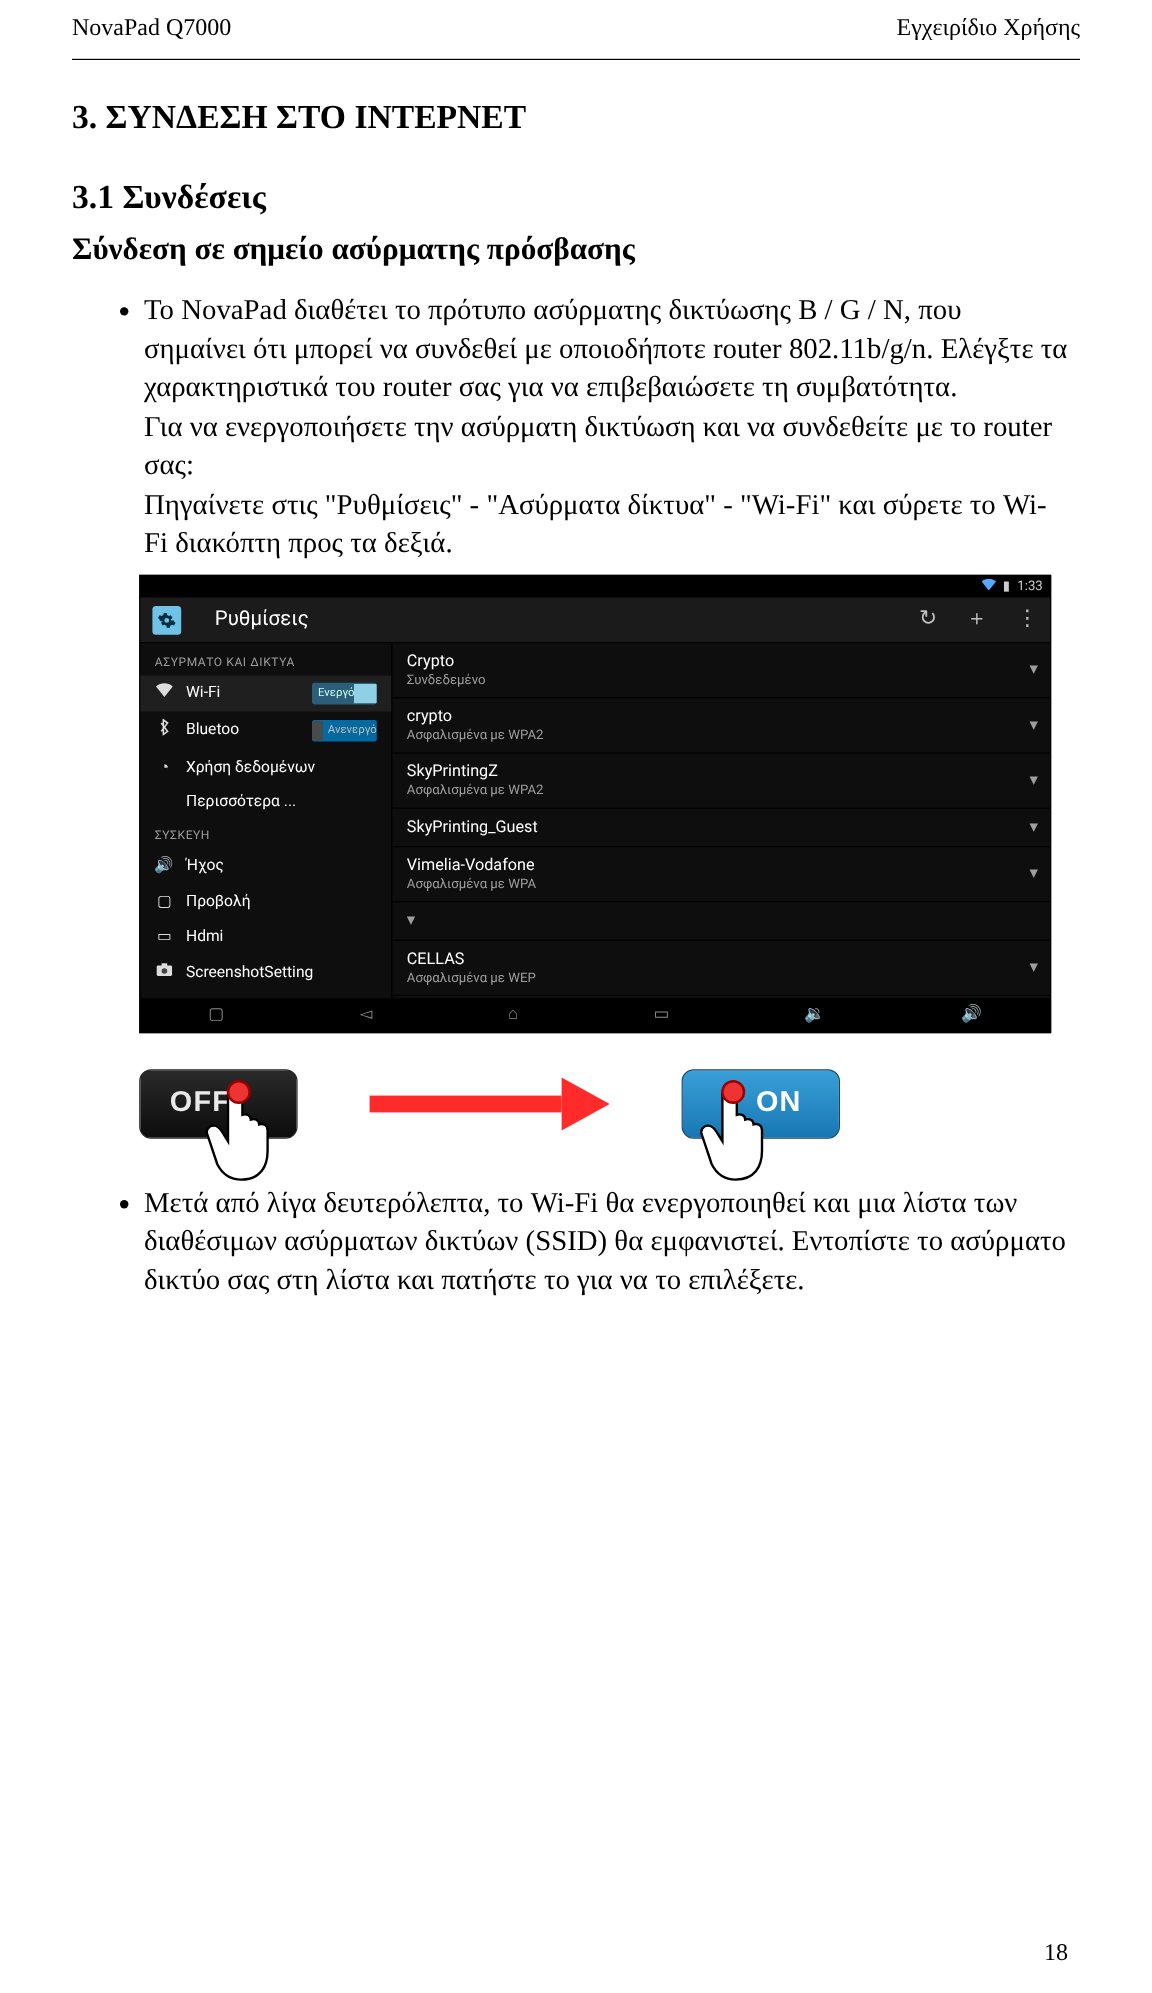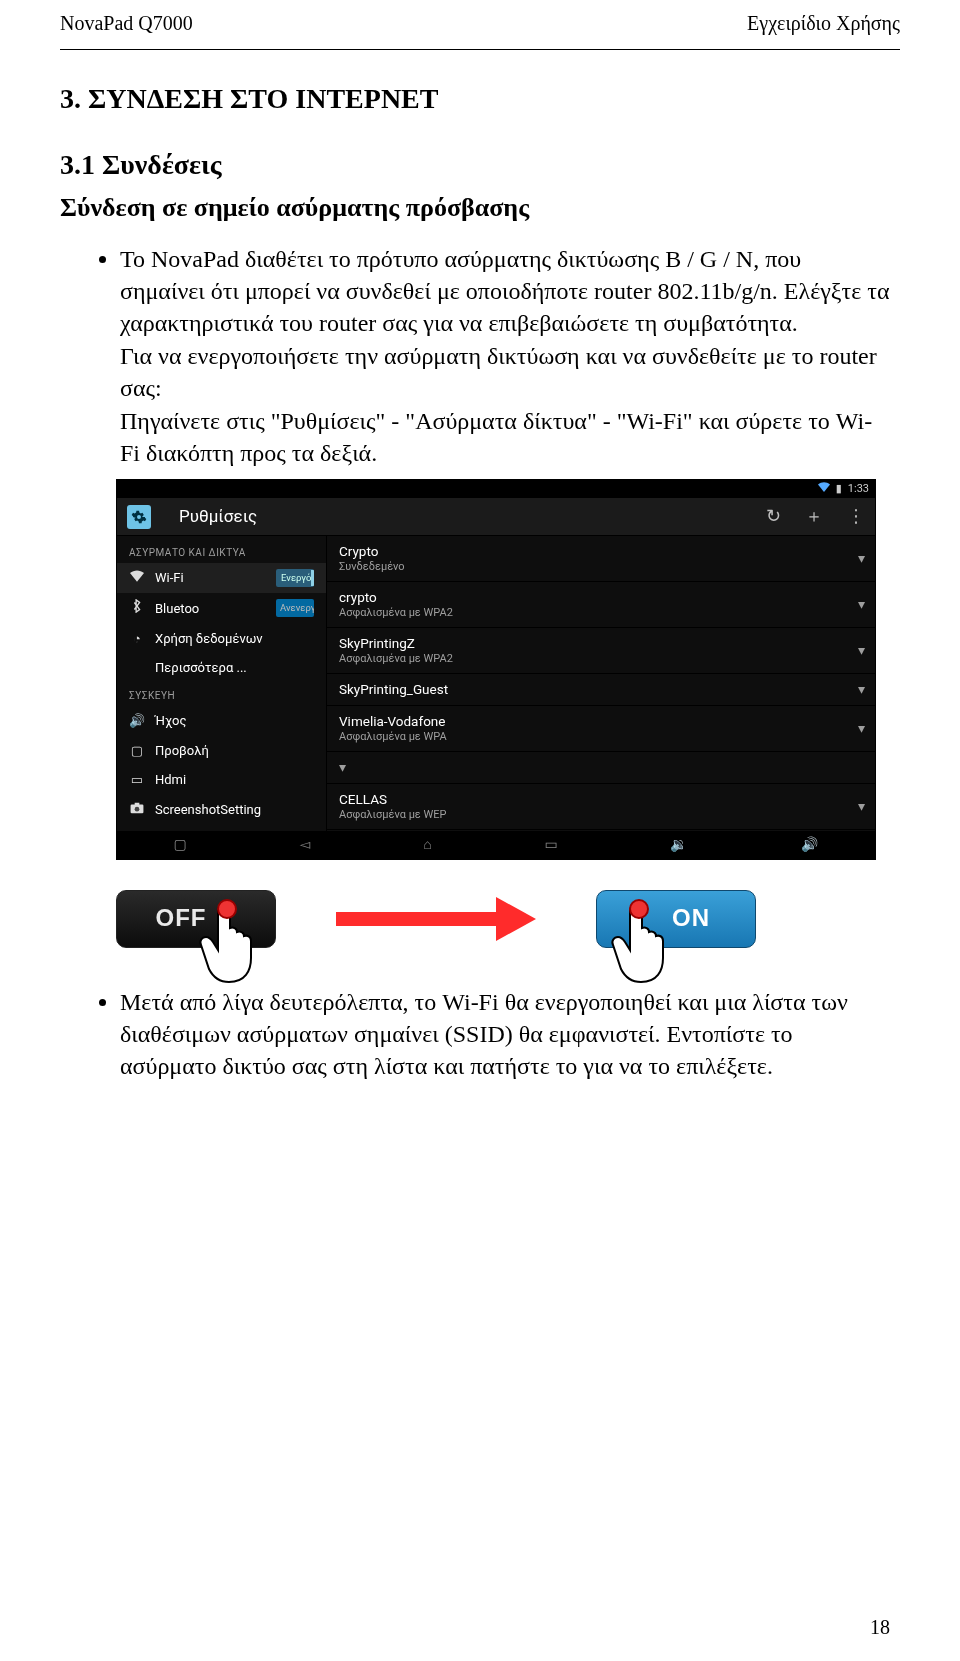--- a/index.html
+++ b/index.html
@@ -56,21 +56,21 @@
     width:24px;height:24px;background:#6ec3e6;border-radius:3px;
     display:inline-flex;align-items:center;justify-content:center;color:#003040;font-size:15px;
   }
   .titlebar .actions { display:flex; gap:24px; color:#bfbfbf; font-size:18px; }
   .body2 { display:flex; }
   .sidebar { width:210px; padding:4px 0 6px 0; border-right:1px solid #000; }
   .side-head { color:#9e9e9e; font-size:10px; padding:6px 12px 4px 12px; letter-spacing:.5px; }
   .side-item { display:flex; align-items:center; gap:10px; padding:6px 12px; color:#fff; font-size:13px; }
   .side-item .ic { width:16px; text-align:center; color:#ddd; }
   .side-item.active { background:#1f1f1f; }
-  .toggle { margin-left:auto; width:38px; height:18px; border-radius:2px;
+  .toggle { margin-left:auto; width:54px; height:18px; border-radius:2px;
     display:inline-flex; align-items:center; overflow:hidden; font-size:9.5px; line-height:18px; }
   .toggle.on  { background:#2a5e7a; }
   .toggle.on  .thumb { width:24px; height:16px; background:#8fd0e6; margin-left:auto; }
   .toggle.on  .lbl { padding-left:5px; color:#cfe; }
   .toggle.off { background:#0369a1; }
   .toggle.off .thumb { width:24px; height:16px; background:#4a4a4a; }
   .toggle.off .lbl { padding-left:4px; color:#bbb; }
   .netlist { flex:1; }
   .net { padding:6px 10px 6px 12px; border-bottom:1px solid #000; display:flex; align-items:center; }
   .net .meta { flex:1; }
@@ -82,21 +82,21 @@
     align-items:center; color:#888; font-size:14px;
   }
 
   
   .toggle-fig {
     display:flex; align-items:center; gap:60px;
     margin: 30px 0 38px 56px;
     font-family: Arial, sans-serif;
   }
   .tbtn {
-    position:relative; width:160px; height:58px; border-radius:10px;
+    position:relative; width:132px; height:58px; border-radius:10px;
     display:flex; align-items:center; justify-content:center;
     font-size:24px; font-weight:bold; letter-spacing:1px;
     border:1px solid #222;
   }
   .tbtn.off {
     color:#e9e9e9;
     background: linear-gradient(#2a2a2a,#0c0c0c);
   }
   .tbtn.off .lbl { margin-right:30px; }
   .tbtn.on {
@@ -326,18 +326,18 @@
         <svg viewBox="0 0 70 90">
           <path fill="#fff" stroke="#000" stroke-width="2" d="M30 8c3 0 5 2 5 5v18c3-1 7 0 7 4 3-1 7 0 7 4 3-1 7 0 7 5v17c0 13-6 24-22 24-10 0-16-5-20-13L6 48c-2-4 1-8 5-8 3 0 5 2 7 5l5 8V13c0-3 3-5 7-5z"></path>
           <circle cx="32" cy="12" r="9" fill="#e33" stroke="#900" stroke-width="2"></circle>
         </svg>
       </span>
     </div>
   </div>
 
   <ul class="bullets">
     <li>
-      <div class="li-body">Μετά από λίγα δευτερόλεπτα, το Wi-Fi θα ενεργοποιηθεί και μια λίστα των διαθέσιμων ασύρματων σημαίνει (SSID) θα εμφανιστεί. Εντοπίστε το ασύρματο δικτύο σας στη λίστα και πατήστε το για να το επιλέξετε.</div>
+      <div class="li-body">Μετά από λίγα δευτερόλεπτα, το Wi-Fi θα ενεργοποιηθεί και μια λίστα των διαθέσιμων ασύρματων δικτύων (SSID) θα εμφανιστεί. Εντοπίστε το ασύρματο δικτύο σας στη λίστα και πατήστε το για να το επιλέξετε.</div>
     </li>
   </ul>
 
   <div class="page-number">18</div>
 </div>
 
 </body></html>

